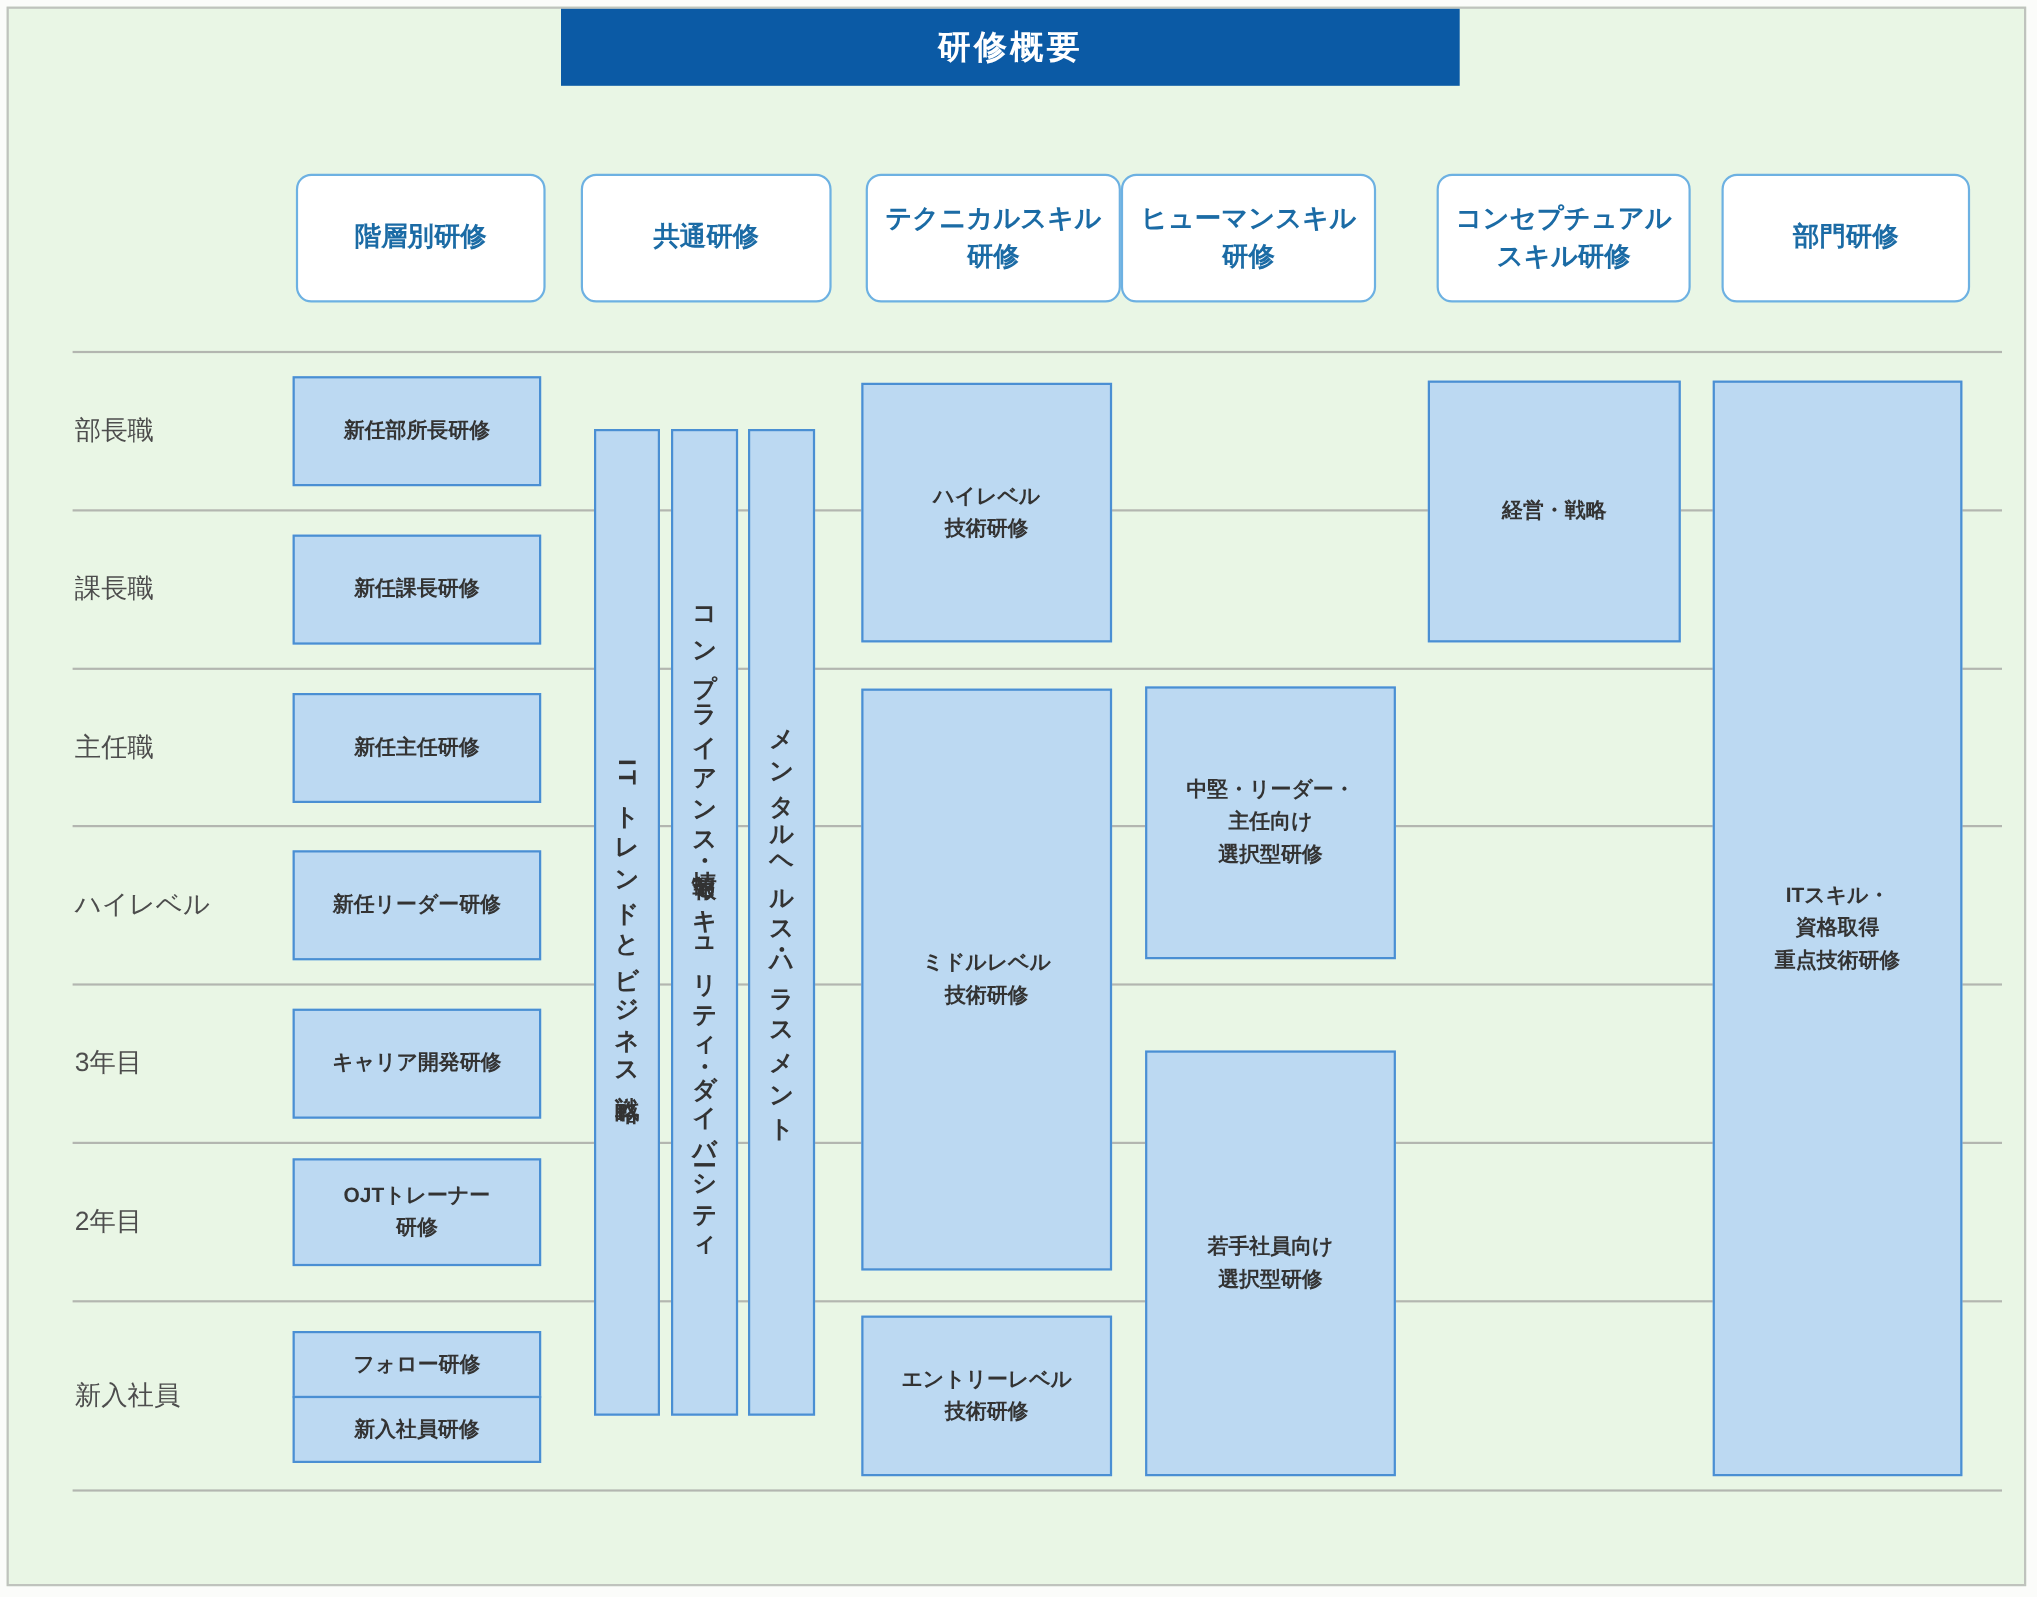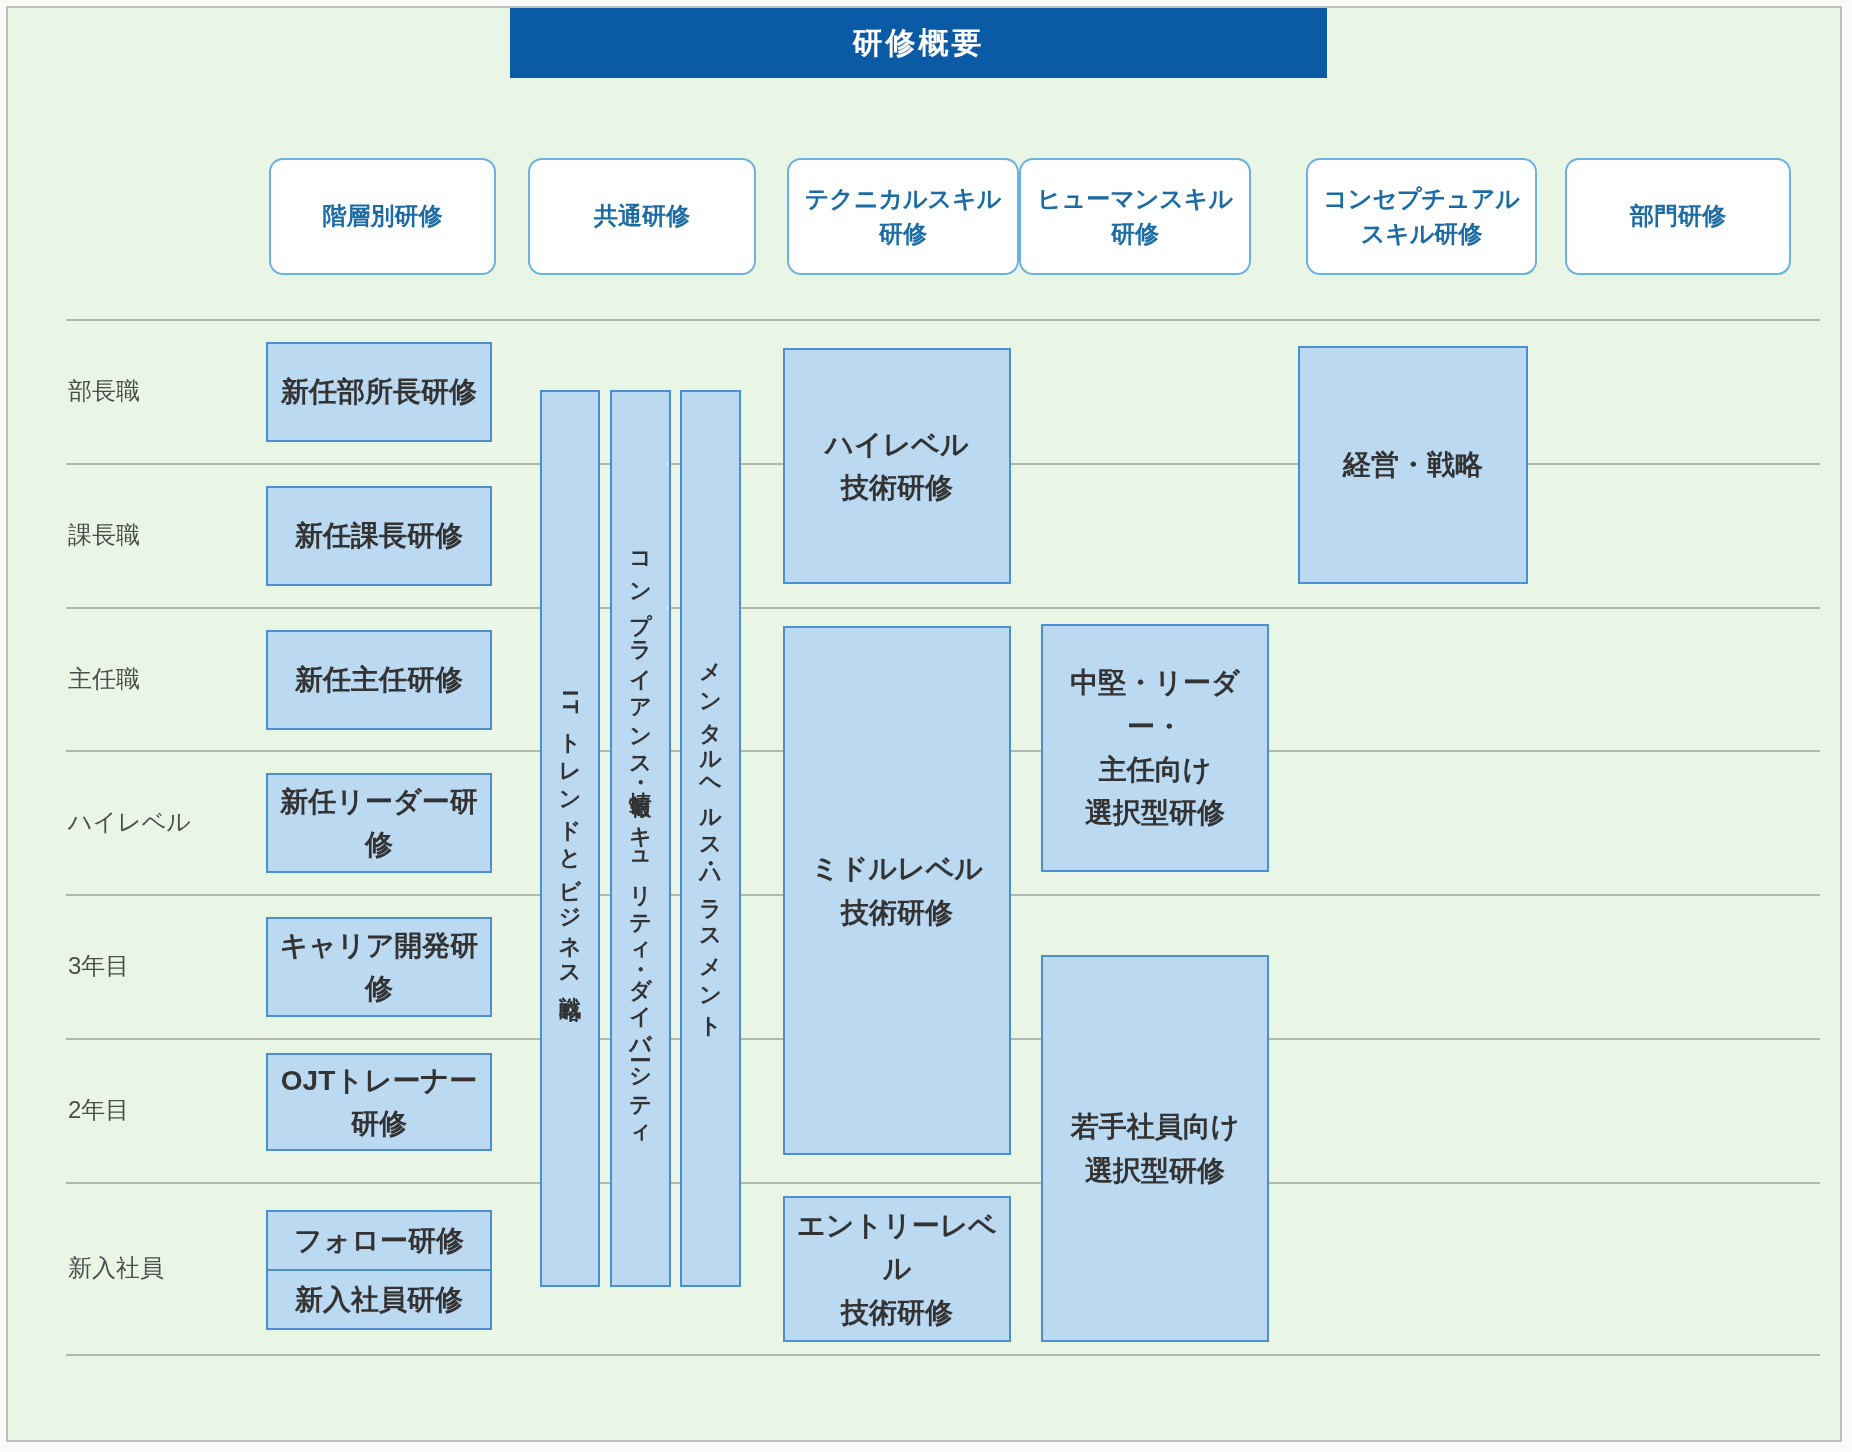--- a/index.html
+++ b/index.html
@@ -36,21 +36,21 @@
   }
   .rline{
     position:absolute;left:66px;width:1754px;height:2px;background:var(--line-gray);
   }
   .rlabel{
     position:absolute;left:68px;width:160px;color:var(--label-gray);
     font-size:24px;display:flex;align-items:center;
   }
   .cell{
     position:absolute;background:var(--box-fill);border:2px solid var(--box-border);
-    color:var(--box-text);font-size:28px;font-weight:bold;
+    color:var(--box-text);font-size:19px;font-weight:bold;
     display:flex;align-items:center;justify-content:center;text-align:center;
     white-space:pre-line;line-height:1.55;box-sizing:border-box;
   }
   .vbar{
     position:absolute;top:390px;height:897px;background:var(--box-fill);
     border:2px solid var(--box-border);box-sizing:border-box;
     display:flex;align-items:center;justify-content:center;
   }
   .vbar .vtext{
     writing-mode:vertical-rl;text-orientation:mixed;
@@ -121,13 +121,16 @@
 技術研修</div>
 
   <div class="cell" style="left:1041px;top:624px;width:228px;height:248px;">中堅・リーダー・
 主任向け
 選択型研修</div>
   <div class="cell" style="left:1041px;top:955px;width:228px;height:387px;">若手社員向け
 選択型研修</div>
 
   <div class="cell" style="left:1298px;top:346px;width:230px;height:238px;">経営・戦略</div>
 
+  <div class="cell" style="left:1557px;top:346px;width:227px;height:996px;">ITスキル・
+資格取得
+重点技術研修</div>
 </div>
 
 </body></html>

